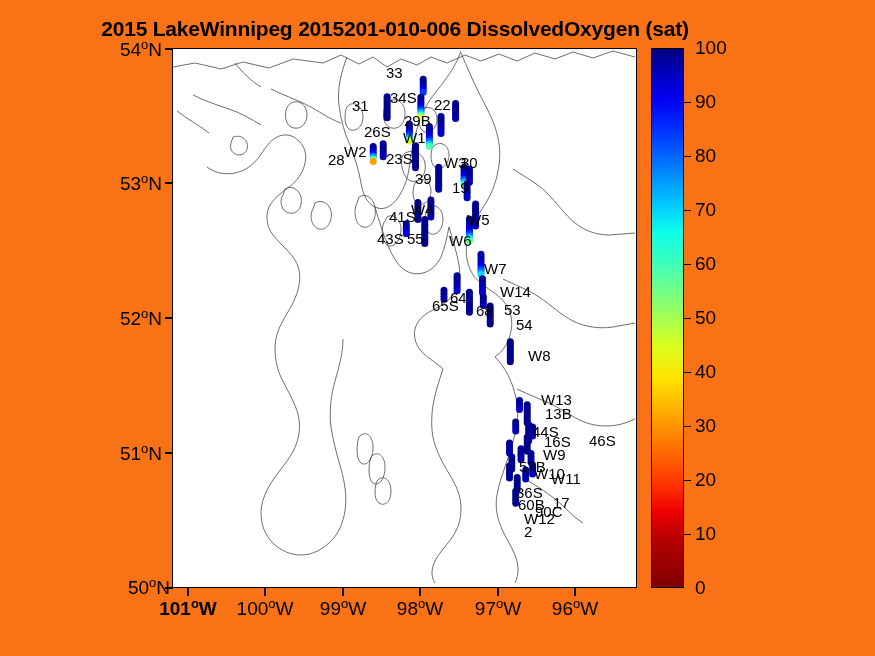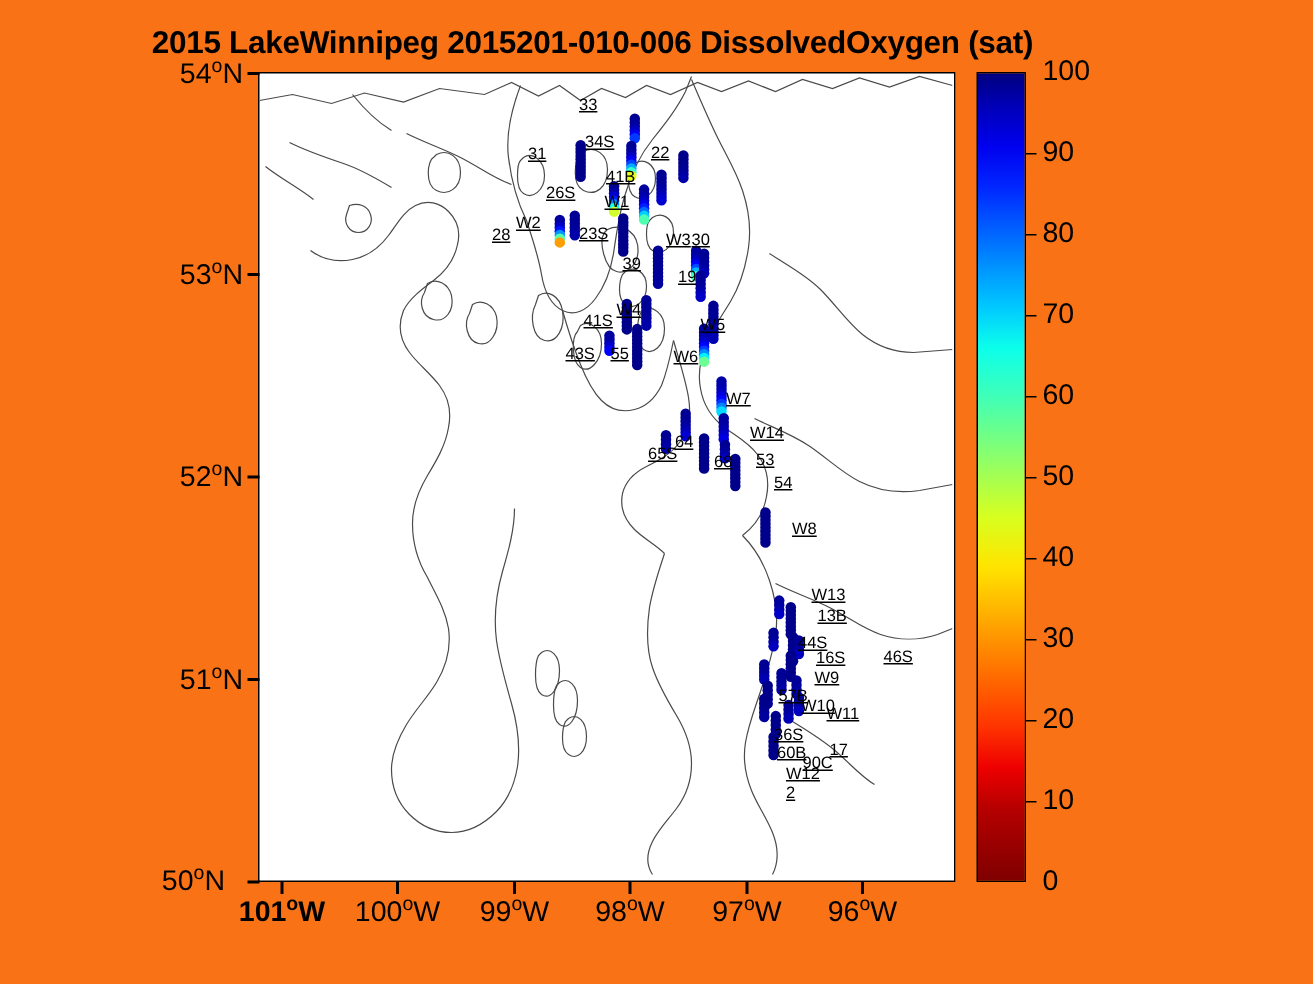--- a/index.html
+++ b/index.html
@@ -21,22 +21,22 @@
   .tk-y{width:8px;height:1.6px;}
   .tk-x{height:8px;width:1.6px;}
 
   .ylab{position:absolute;font-size:19px;color:#000;text-align:right;
         width:90px;transform:translateY(-50%);}
   .xlab{position:absolute;font-size:19px;color:#000;text-align:center;
         width:96px;transform:translateX(-50%);}
   .sup{font-size:13px;vertical-align:super;line-height:0;}
 
   
-  .stn{position:absolute;font-size:11px;color:#000;white-space:nowrap;
-       line-height:1;text-decoration:underline;}
+  .stn{position:absolute;font-size:15px;color:#000;white-space:nowrap;
+       line-height:1;}
 
   
   #cbar{position:absolute;left:651px;top:48px;width:33px;height:540px;
         border:1.4px solid #000;box-sizing:border-box;}
   #cbfill{width:100%;height:100%;
     background:linear-gradient(to bottom,
       #00007F 0%,  #0000B7 4%,  #0000EE 9%,  #0026FF 14%, #005CFF 19%,
       #0093FF 24%, #00C9FF 29%, #0CFFEB 34%, #3FFFB8 40%, #72FF85 45%,
       #A5FF52 50%, #D8FF1F 55%, #FFE500 61%, #FFB900 66%, #FF8C00 71%,
       #FF6000 76%, #FF3300 81%, #EE0000 86%, #B70000 91%, #7F0000 100%);}
@@ -535,21 +535,21 @@
   <div class="tick tk-y" style="left:165px;top:48px;"></div>
   <div class="tick tk-y" style="left:165px;top:182px;"></div>
   <div class="tick tk-y" style="left:165px;top:317px;"></div>
   <div class="tick tk-y" style="left:165px;top:452px;"></div>
   <div class="tick tk-y" style="left:165px;top:587px;"></div>
 
   <div class="ylab" style="left:72px;top:50px;">54<span class="sup">o</span>N</div>
   <div class="ylab" style="left:72px;top:184px;">53<span class="sup">o</span>N</div>
   <div class="ylab" style="left:72px;top:319px;">52<span class="sup">o</span>N</div>
   <div class="ylab" style="left:72px;top:454px;">51<span class="sup">o</span>N</div>
-  <div class="ylab" style="left:60px;top:588px;text-align:right;">50<span class="sup">o</span>N</div>
+  <div class="ylab" style="left:80px;top:588px;text-align:right;">50<span class="sup">o</span>N</div>
 
   <div class="tick tk-x" style="left:187px;top:588px;"></div>
   <div class="tick tk-x" style="left:264px;top:588px;"></div>
   <div class="tick tk-x" style="left:342px;top:588px;"></div>
   <div class="tick tk-x" style="left:419px;top:588px;"></div>
   <div class="tick tk-x" style="left:497px;top:588px;"></div>
   <div class="tick tk-x" style="left:574px;top:588px;"></div>
 
   <div class="xlab" style="left:188px;top:598px;font-weight:bold;">101<span class="sup">o</span>W</div>
   <div class="xlab" style="left:265px;top:598px;">100<span class="sup">o</span>W</div>
@@ -579,21 +579,21 @@
     <div class="cblab" style="top: 426px;">30</div>
     <div class="cbt" style="top: 480px;"></div>
     <div class="cblab" style="top: 480px;">20</div>
     <div class="cbt" style="top: 534px;"></div>
     <div class="cblab" style="top: 534px;">10</div>
     <div class="cblab" style="top: 588px;">0</div>
     <div class="stn" style="left: 386px; top: 65px;">33</div>
     <div class="stn" style="left: 352px; top: 98px;">31</div>
     <div class="stn" style="left: 390px; top: 90px;">34S</div>
     <div class="stn" style="left: 434px; top: 97px; text-align: center;">22</div>
-    <div class="stn" style="left: 404px; top: 113px;">41B</div>
+    <div class="stn" style="left: 404px; top: 113px;">29B</div>
     <div class="stn" style="left: 364px; top: 124px;">26S</div>
     <div class="stn" style="left: 403px; top: 130px;">W1</div>
     <div class="stn" style="left: 344px; top: 144px;">W2</div>
     <div class="stn" style="left: 328px; top: 152px;">28</div>
     <div class="stn" style="left: 386px; top: 151px;">23S</div>
     <div class="stn" style="left: 415px; top: 171px;">39</div>
     <div class="stn" style="left: 444px; top: 155px;">W3</div>
     <div class="stn" style="left: 461px; top: 155px;">30</div>
     <div class="stn" style="left: 452px; top: 180px;">19</div>
     <div class="stn" style="left: 389px; top: 209px;">41S</div>

